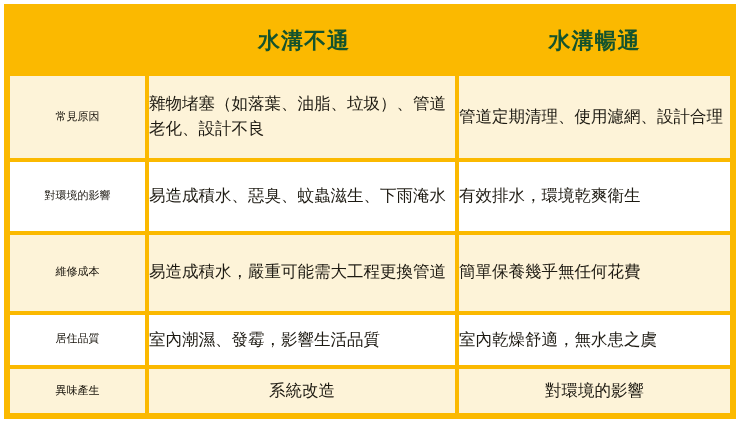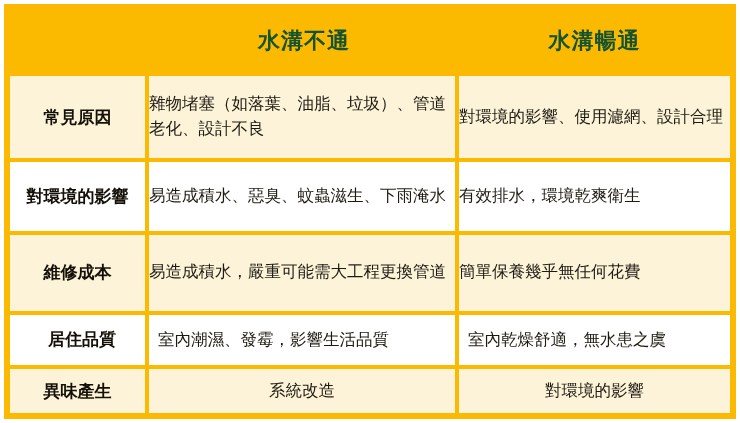--- a/index.html
+++ b/index.html
@@ -77,40 +77,40 @@
     border-top: 4px solid #fbb900;
     border-right: 4px solid #fbb900;
   }
   .body-row td.lastcol { border-right: none; }
 
   .cell-cream { background: #fdf3d8; }
   .cell-white { background: #ffffff; }
 
   .label-cell {
     text-align: center;
-    font-size: 17px;
-    font-weight: bold;
+    font-size: 11px;
+    font-weight: normal;
     color: #141008;
     padding: 4px 6px;
     line-height: 1.35;
   }
 
   .text-cell {
     text-align: left;
     font-size: 16.5px;
     color: #1d1a12;
     line-height: 1.5;
     padding: 8px 9px 8px 10px;
   }
 
   
   .r0 td { height: 70px; }
   .r1 td { height: 59px; }
   .r2 td { height: 65px; }
-  .r3 td { height: 44px; padding-left: 9px; }
+  .r3 td { height: 44px; }
   .r4 td { height: 39px; text-align: center; }
   .r5 td { height: 74px; }
 </style>
 </head>
 <body>
 
 <div id="page">
   <div class="frame">
     <table class="table">
       <colgroup>
@@ -123,21 +123,21 @@
           <th class="hdr-blank"></th>
           <th class="hdr-cell">水溝不通</th>
           <th class="hdr-cell last">水溝暢通</th>
         </tr>
       </thead>
       <tbody>
 
         <tr class="body-row r0">
           <td class="label-cell cell-cream">常見原因</td>
           <td class="text-cell cell-cream">雜物堵塞（如落葉、油脂、垃圾）、管道老化、設計不良</td>
-          <td class="text-cell cell-cream lastcol">對環境的影響、使用濾網、設計合理</td>
+          <td class="text-cell cell-cream lastcol">管道定期清理、使用濾網、設計合理</td>
         </tr>
 
         <tr class="body-row r1">
           <td class="label-cell cell-white">對環境的影響</td>
           <td class="text-cell cell-white">易造成積水、惡臭、蚊蟲滋生、下雨淹水</td>
           <td class="text-cell cell-white lastcol">有效排水，環境乾爽衛生</td>
         </tr>
 
         <tr class="body-row r2">
           <td class="label-cell cell-cream">維修成本</td>

